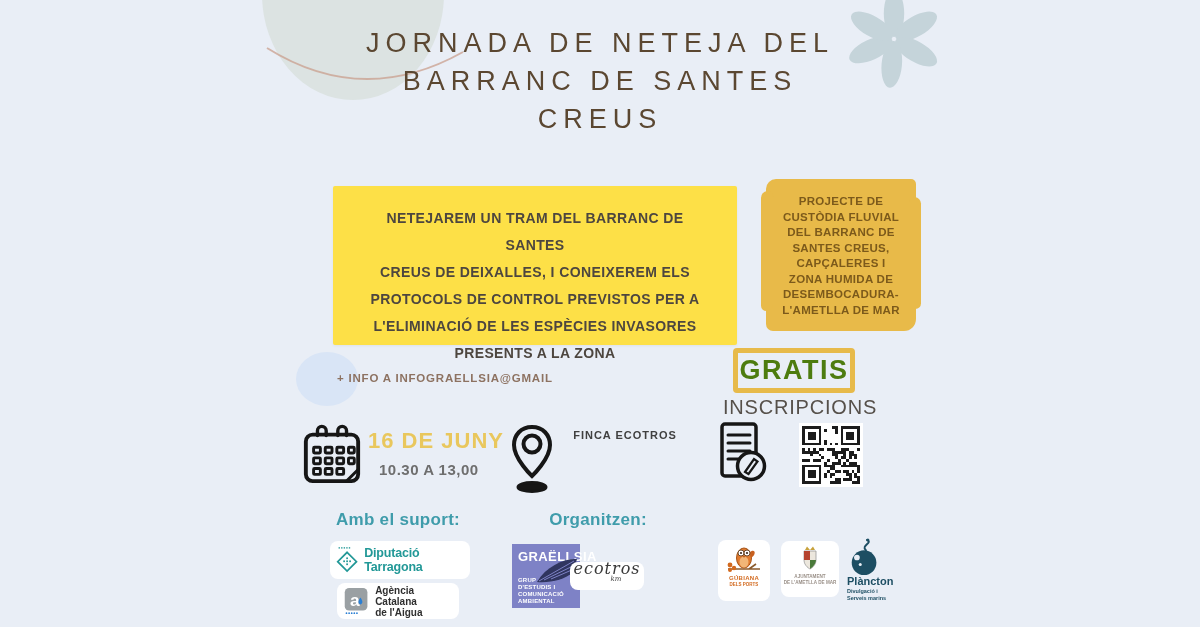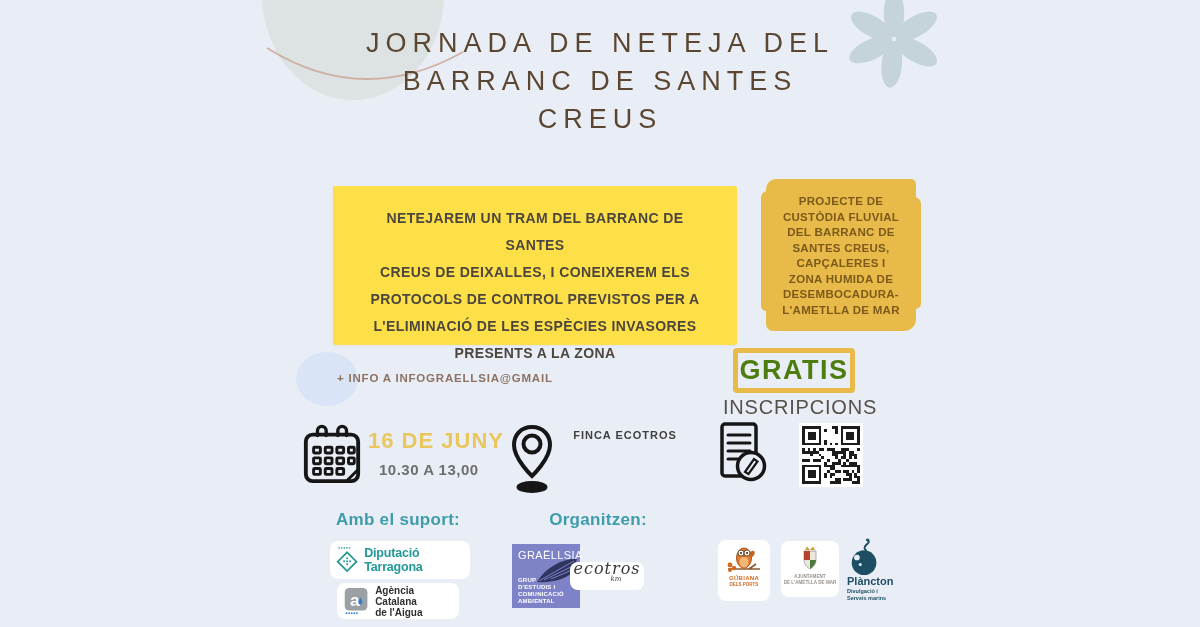--- a/index.html
+++ b/index.html
@@ -83,21 +83,21 @@
   .h-support{left:313px;} .h-organizers{left:513px;} .h-collab{left:719px;}
 
   .logo-box{background:#fff;border-radius:8px;display:flex;align-items:center;justify-content:flex-start;}
 
   .diputacio{left:330px;top:541px;width:140px;height:38px;gap:6px;padding:0 6px;}
   .diputacio-name{font-size:12.5px;font-weight:700;color:#229897;letter-spacing:-.2px;}
   .aca{left:337px;top:583px;width:122px;height:36px;gap:6px;padding:0 6px;}
   .aca-name{font-size:10px;font-weight:700;line-height:11px;color:#2f2f2f;}
 
   .graellsia{left:512px;top:544px;width:68px;height:64px;background:#7e82c6;padding:5px 4px 3px 6px;}
-  .graellsia-name{font-size:11px;font-weight:400;letter-spacing:.4px;color:#fff;text-align:right;}
+  .graellsia-name{font-size:13px;font-weight:700;letter-spacing:.4px;color:#fff;text-align:right;}
   .graellsia-wing{position:absolute;right:2px;top:13px;width:42px;height:27px;}
   .graellsia-sub{position:absolute;left:6px;bottom:3px;font-size:6px;font-weight:700;
     line-height:7px;color:#fff;letter-spacing:.2px;}
 
   .ecotros{left:570px;top:562px;width:74px;height:28px;flex-direction:column;}
   .ecotros-name{font-family:"DejaVu Serif",serif;font-style:italic;font-size:16px;
     letter-spacing:1px;color:#3a3a3a;line-height:14px;}
   .ecotros-sub{font-family:"DejaVu Serif",serif;font-style:italic;font-size:7px;color:#3a3a3a;
     margin-left:18px;line-height:7px;}
 

